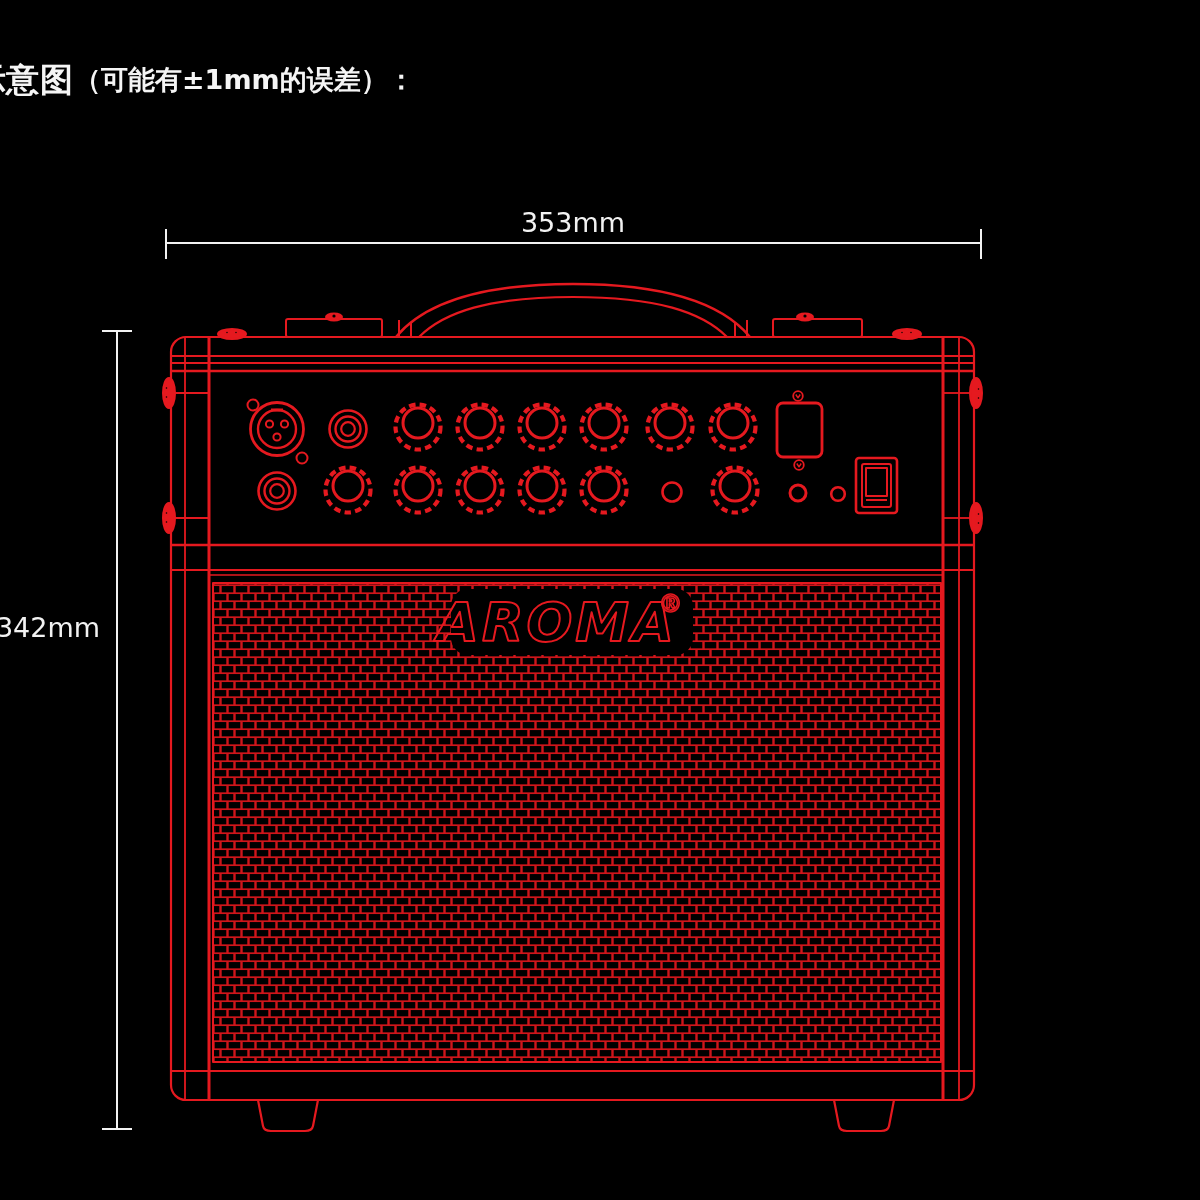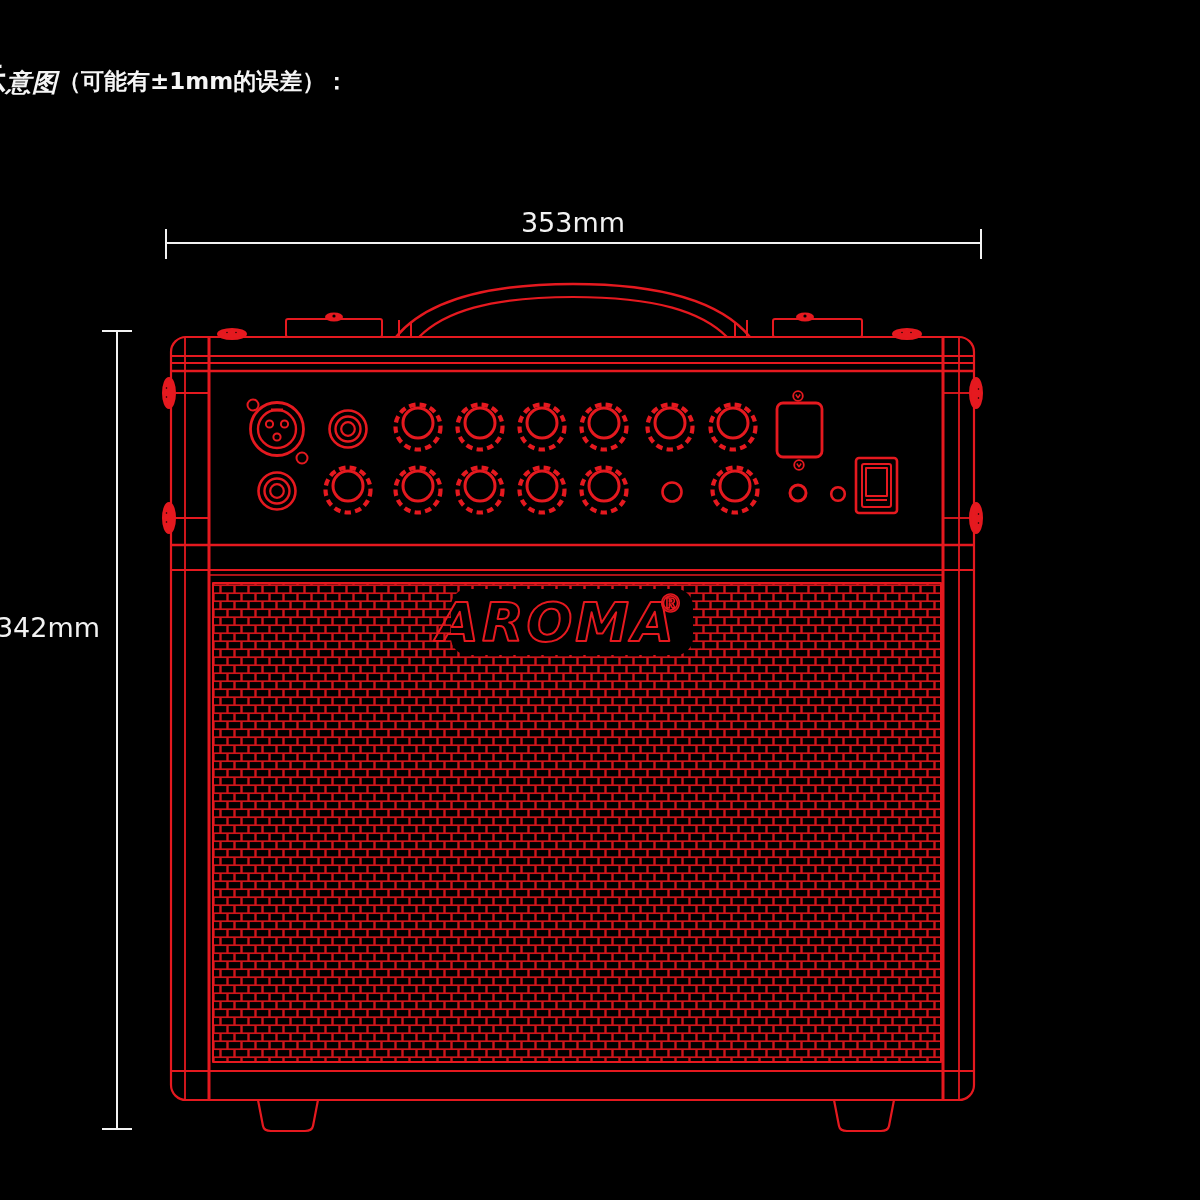--- a/index.html
+++ b/index.html
@@ -1,22 +1,22 @@
 <!DOCTYPE html>
 <html><head>
 <meta charset="utf-8">
 <style>
   html,body{margin:0;padding:0;background:#000;}
   .stage{position:relative;width:1200px;height:1200px;background:#000;overflow:hidden;
          font-family:"DejaVu Sans",sans-serif;}
   .title{position:absolute;top:58px;left:0;width:100%;overflow:hidden;white-space:nowrap;
          color:#f5f5f5;font-weight:bold;}
   .title .t-partial{font-size:33px;display:inline-block;margin-left:-27px;letter-spacing:0;}
-  .title .t-main{font-size:25px;letter-spacing:1px;font-style:italic;}
-  .title .t-note{font-size:23px;vertical-align:2px;letter-spacing:0px;}
+  .title .t-main{font-size:33px;letter-spacing:1px;}
+  .title .t-note{font-size:27px;vertical-align:2px;letter-spacing:0px;}
   svg{position:absolute;left:0;top:0;}
   .dim-label{fill:#f2f2f2;font-family:"DejaVu Sans",sans-serif;font-size:27px;}
   .logo-text{font-family:"DejaVu Sans",sans-serif;font-weight:bold;font-style:italic;
              letter-spacing:3px;}
 </style>
 </head>
 <body>
 
 <div class="stage">
 

